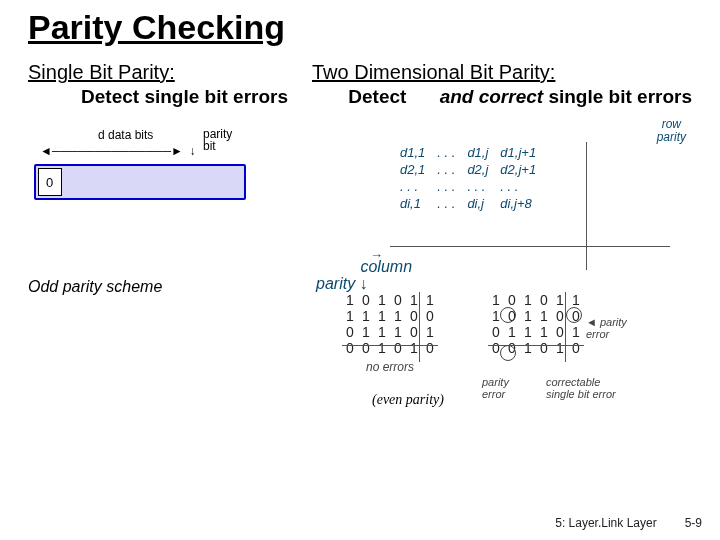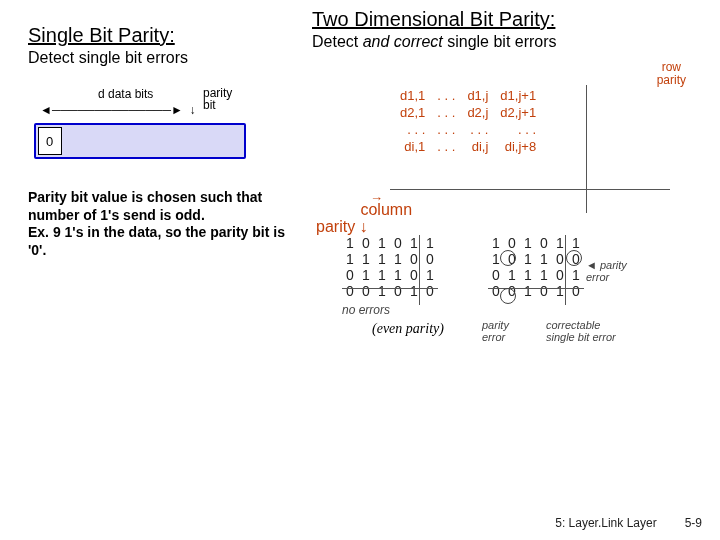--- a/index.html
+++ b/index.html
@@ -25,37 +25,37 @@
     font-family: "Comic Sans MS", "Comic Sans", cursive, sans-serif;
     margin: 0 0 14px 0;
   }
   .cols {
     display: flex;
     gap: 24px;
   }
   .left {
     width: 260px;
     flex: 0 0 260px;
-    margin-top: 16px;
   }
   .right {
     flex: 1;
     position: relative;
   }
   .sec-heading {
     font-size: 20px;
     text-decoration: underline;
     margin: 0;
   }
   .sec-sub {
-    font-size: 16px;
-    font-weight: normal;
+    font-size: 19px;
+    font-weight: bold;
     margin: 2px 0 10px 0;
-  }
-  .italic { font-style: italic; }
+    text-align: right;
+  }
+  .italic { font-style: italic; margin-left: 28px; }
   .single-bit-fig {
     margin-top: 20px;
     position: relative;
     height: 90px;
   }
   .bracket-label {
     position: absolute;
     left: 10px;
     top: 0;
     font-size: 12px;
@@ -112,23 +112,24 @@
     font-size: 14px;
     font-weight: bold;
     line-height: 1.25;
     margin-top: 12px;
   }
   
   .tdp-wrap {
     position: relative;
     font-family: Arial, sans-serif;
     font-size: 13px;
-    color: #c2410c;
+    color: #0c4a6e;
     margin-top: 0;
     height: 170px;
+    font-style: italic;
   }
   .tdp-row-parity-lbl {
     position: absolute;
     right: 6px;
     top: 0;
     font-size: 12px;
     text-align: center;
     line-height: 1.05;
   }
   .tdp-col-parity-lbl {
@@ -141,21 +142,20 @@
   .tdp-grid {
     position: absolute;
     left: 82px;
     top: 26px;
     font-size: 13px;
   }
   .tdp-grid table { border-collapse: collapse; }
   .tdp-grid td {
     padding: 1px 6px;
     white-space: nowrap;
-    text-align: right;
   }
   .tdp-line-v {
     position: absolute;
     top: 24px;
     height: 128px;
     border-left: 1px solid #555;
   }
   .tdp-line-h {
     position: absolute;
     left: 78px;
@@ -195,82 +195,82 @@
   .matrix .hline {
     position: absolute;
     left: 0;
     width: 100%;
     border-top: 1px solid #555;
   }
   .matrix-caption {
     font-size: 12px;
     font-style: italic;
     color: #444;
-    text-align: left;
+    text-align: center;
     margin-top: 4px;
   }
   .annot {
     position: absolute;
     font-size: 11px;
     font-style: italic;
     color: #444;
     line-height: 1.05;
     margin-top: 11px;
   }
   .circle {
     position: absolute;
     border: 1px solid #444;
     border-radius: 50%;
   }
   .even-parity-note {
     font-family: "Comic Sans MS", cursive;
     font-size: 14px;
     font-style: italic;
-    margin-top: 4px;
+    margin-top: 18px;
     margin-left: 60px;
   }
   .footer {
     position: absolute;
     bottom: 10px;
     left: 0;
     right: 18px;
     display: flex;
     justify-content: flex-end;
     gap: 28px;
     font-family: Arial, sans-serif;
     font-size: 12px;
     color: #222;
   }
 </style>
 </head>
 <body>
 
 <div class="slide">
 
+  <h1 class="title">Parity Checking</h1>
 
   <div class="cols">
 
     <div class="left">
       <p class="sec-heading">Single Bit Parity:</p>
       <p class="sec-sub">Detect single bit errors</p>
 
       <div class="single-bit-fig">
         <div class="bracket-label d-data-bits">d data bits</div>
         <div class="bracket-label parity-bit-lbl" style="white-space:pre; line-height:1.0;">parity
 bit</div>
         <div class="arrow-row">◄──────────────►&nbsp;&nbsp;↓</div>
         <div class="blue-halo"></div>
         <div class="bit-row">
           <div class="bit-box bit-parity">0</div>
         </div>
       </div>
 
-
-      <div class="parity-note" style="white-space:pre-line;">Parity bit value is chosen such that number of 1's send is odd.
-Ex. 9 1's in the data, so the parity bit is '0'.</div>
+      <div class="odd-label">Odd parity scheme</div>
+
     </div>
 
     <div class="right">
       <p class="sec-heading">Two Dimensional Bit Parity:</p>
       <p class="sec-sub">
         <span>Detect </span><span class="italic">and correct</span><span> single bit errors</span>
       </p>
 
       <div class="tdp-wrap">
         <div class="tdp-row-parity-lbl" style="white-space:pre;">row

